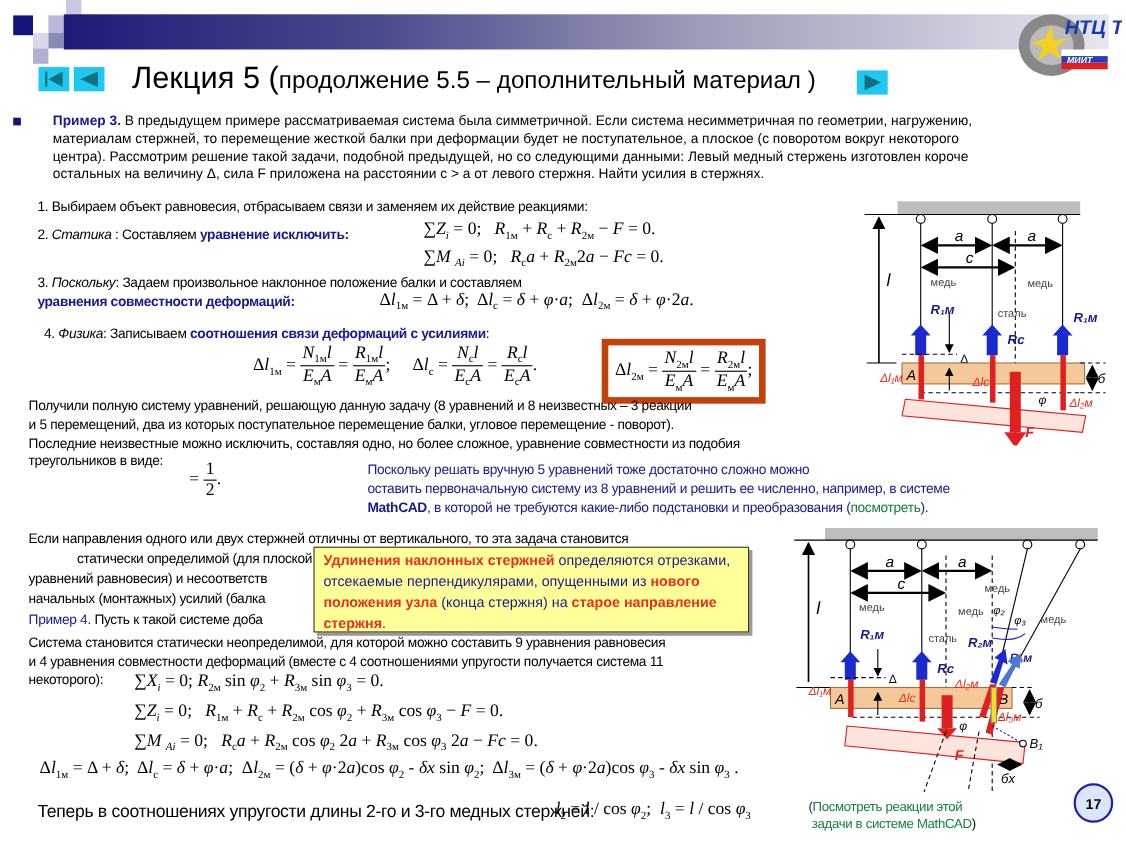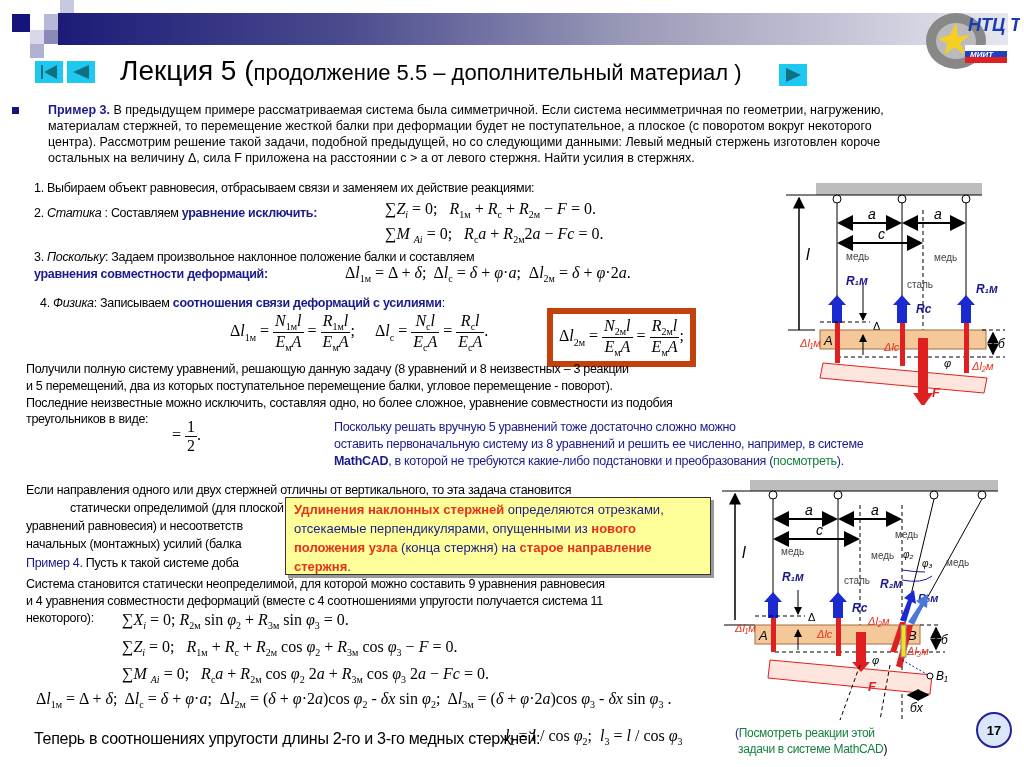--- a/index.html
+++ b/index.html
@@ -20,21 +20,21 @@
   .blue { color:#1a1a8c; font-weight:bold; }
   .navy { color:#1a1a8c; }
   .red { color:#e8301c; }
   .math { font-family:"Liberation Serif", serif; font-size:16px; white-space:nowrap; position:absolute; }
   .math i { font-style:italic; }
   .frac { display:inline-block; vertical-align:middle; text-align:center; }
   .frac .num { display:block; border-bottom:1px solid #000; padding:0 2px; }
   .frac .den { display:block; padding:0 2px; }
   sub { font-size:10px; }
   .boxed { border:6px solid #c2410c; }
-  .popup { position:absolute; left:285px; top:497px; width:426px; height:78px; background:#ffff9a;
+  .popup { position:absolute; left:285px; top:497px; width:396px; height:78px; background:#ffff9a;
            border:1px solid #333; box-shadow:3px 3px 0 #999; font-size:13px; line-height:19px;
            padding:2px 8px; box-sizing:border-box; }
   .link { color:#15803d; cursor:pointer; }
   .page-num { position:absolute; left:976px; top:712px; width:36px; height:36px; border-radius:50%;
               background:#dbe6fa; border:2px solid #2020a0; box-sizing:border-box; display:flex;
               align-items:center; justify-content:center; font-weight:bold; font-size:13px; }
 </style>
 </head>
 <body>
 

